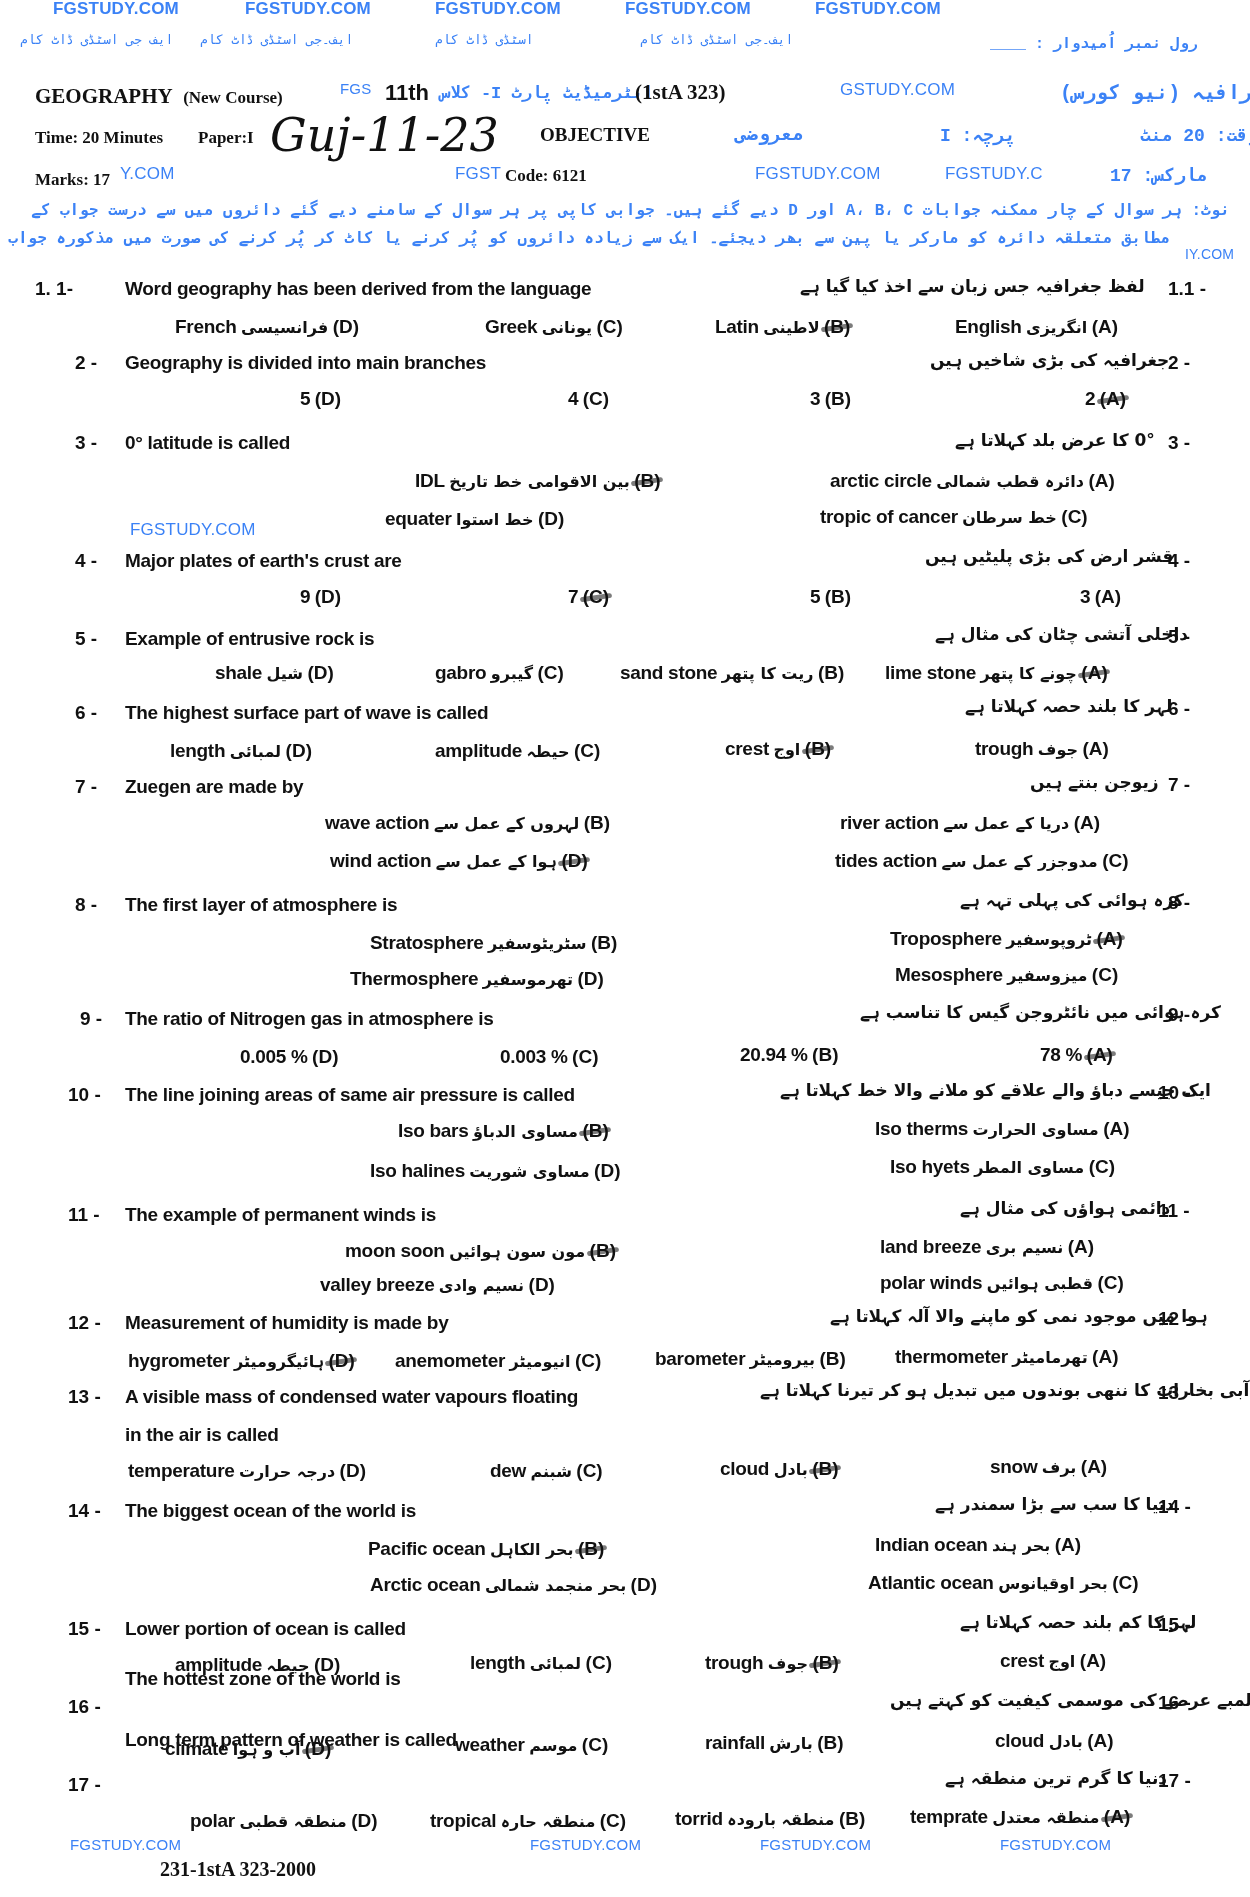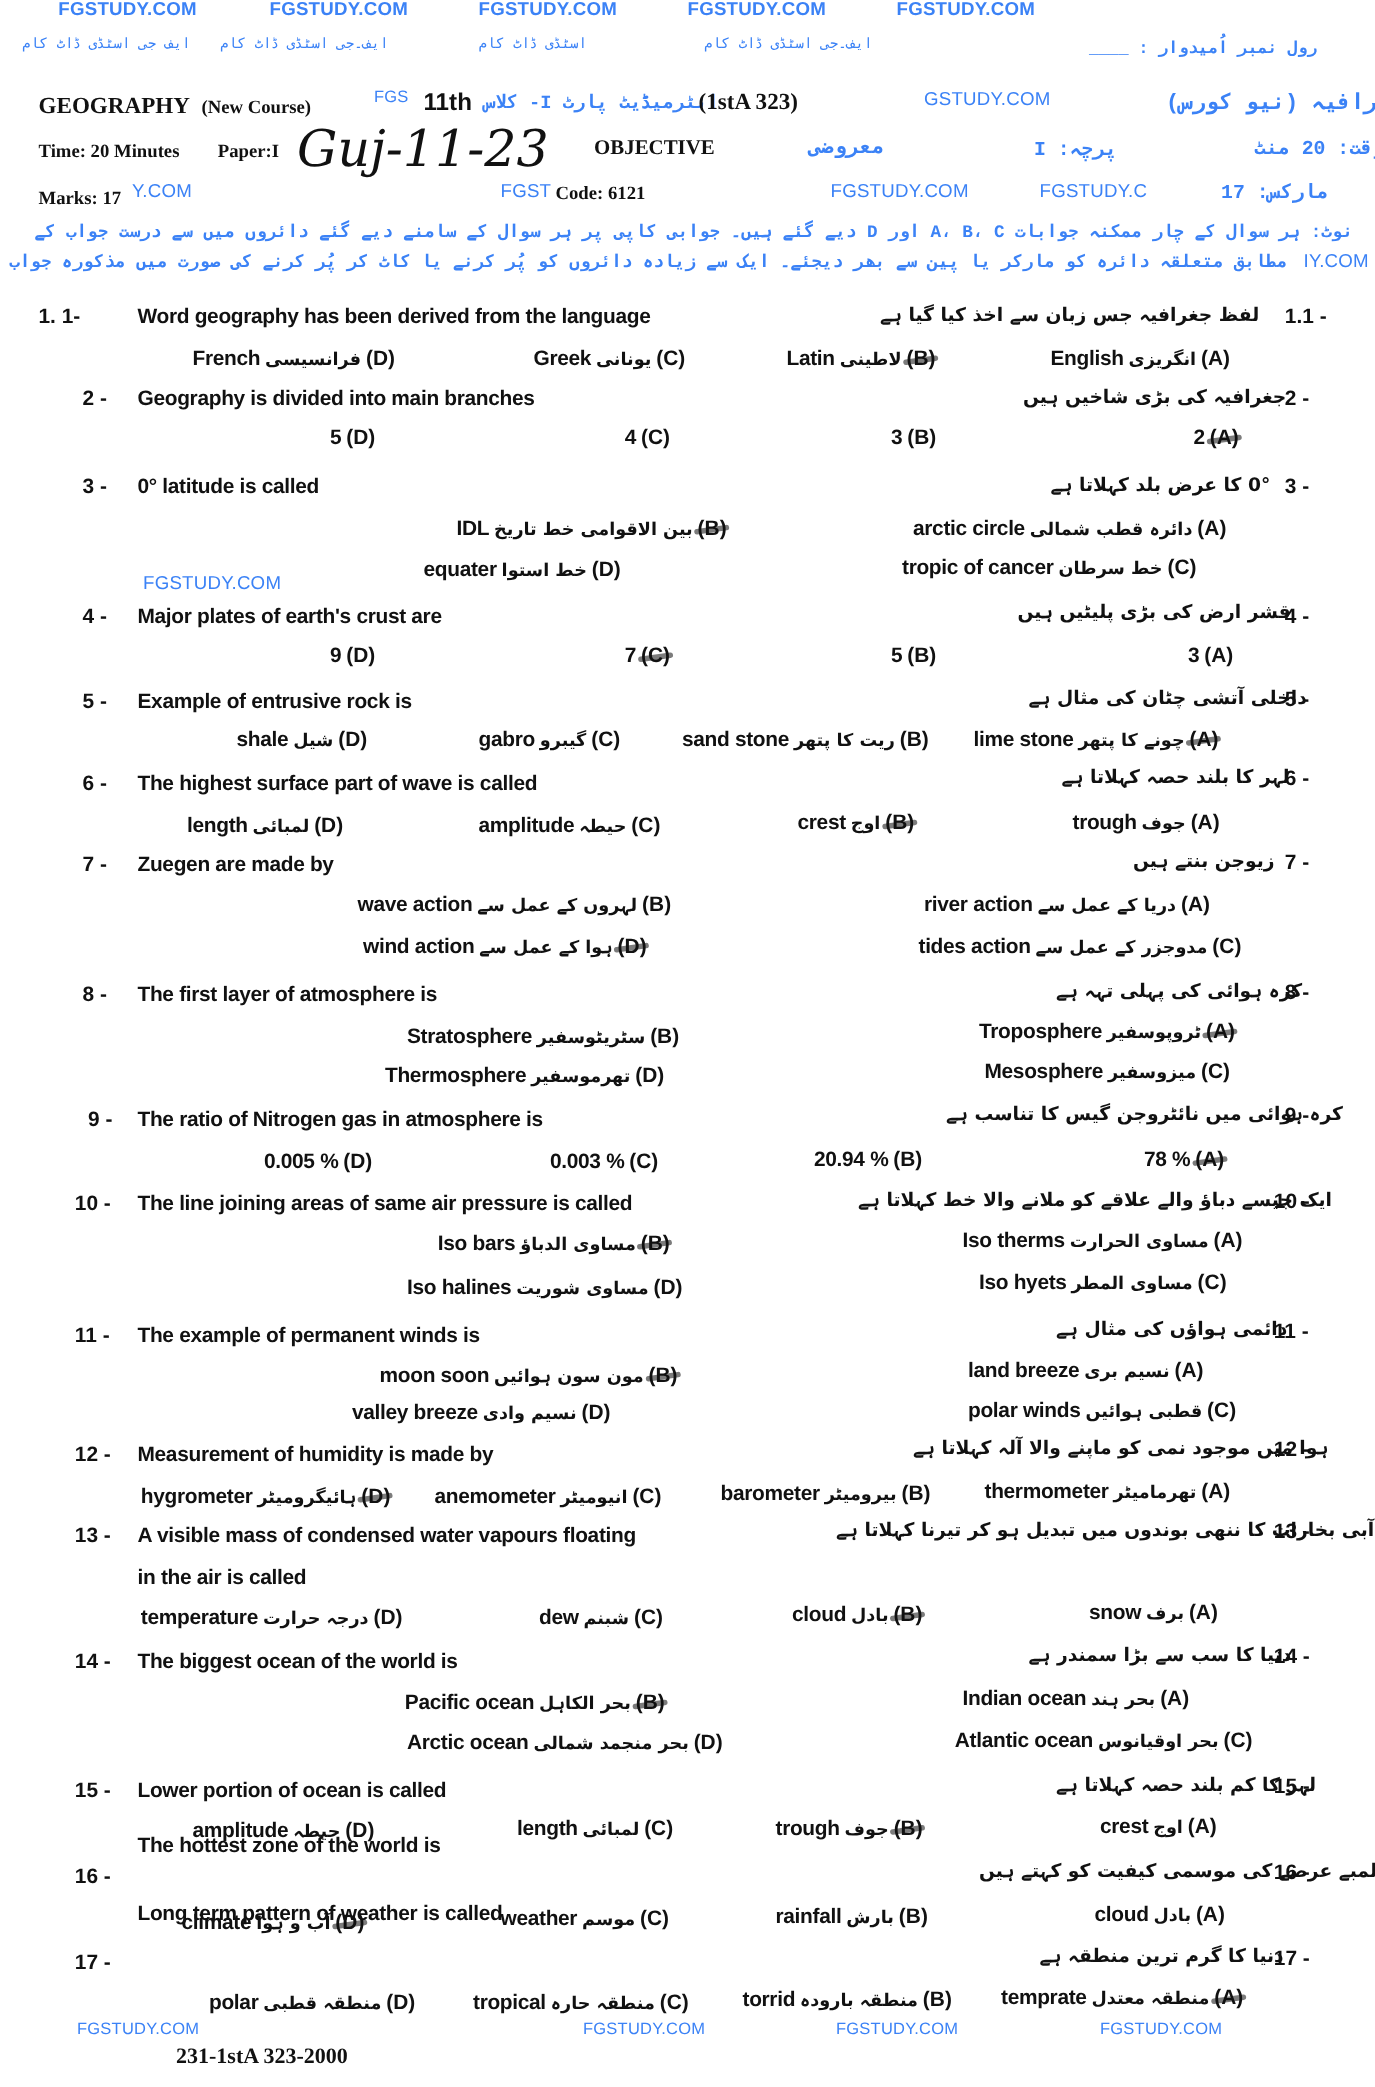--- a/index.html
+++ b/index.html
@@ -57,21 +57,21 @@
 <div class="abs hdr-en" style="left:35px;top:170px;font-size:17px;">Marks: 17</div>
 <div class="abs wm" style="left:120px;top:164px;">Y.COM</div>
 <div class="abs wm" style="left:455px;top:164px;">FGST</div>
 <div class="abs hdr-en" style="left:505px;top:166px;font-size:17px;">Code: 6121</div>
 <div class="abs wm" style="left:755px;top:164px;">FGSTUDY.COM</div>
 <div class="abs wm" style="left:945px;top:164px;">FGSTUDY.C</div>
 <div class="abs urdu" style="left:1110px;top:164px;font-size:18px;font-weight:bold;">مارکس: 17</div>
 
 <div class="abs urdu" style="right:20px;top:200px;font-size:16px;font-weight:bold;">نوٹ: ہر سوال کے چار ممکنہ جوابات A، B، C اور D دیے گئے ہیں۔ جوابی کاپی پر ہر سوال کے سامنے دیے گئے دائروں میں سے درست جواب کے</div>
 <div class="abs urdu" style="right:80px;top:228px;font-size:16px;font-weight:bold;">مطابق متعلقہ دائرہ کو مارکر یا پین سے بھر دیجئے۔ ایک سے زیادہ دائروں کو پُر کرنے یا کاٹ کر پُر کرنے کی صورت میں مذکورہ جواب غلط تصور ہو گا۔</div>
-<div class="abs wm" style="left:1185px;top:228px;font-size:17px;">IY.COM</div>
+<div class="abs wm" style="left:1185px;top:246px;font-size:14px;">IY.COM</div>
 
 <div class="abs qn" style="left:35px;top:278px;">1. 1-</div>
 <div class="abs q" style="left:125px;top:278px;">Word geography has been derived from the language</div>
 <div class="abs uq" style="left:800px;top:276px;">لفظ جغرافیہ جس زبان سے اخذ کیا گیا ہے</div>
 <div class="abs qn" style="left:1168px;top:278px;">1.1 -</div>
 <div class="abs" style="left:175px;top:316px;"><span class="opt">French</span> <span class="optu">فرانسیسی</span> <span class="lbl">(D)</span></div>
 <div class="abs" style="left:485px;top:316px;"><span class="opt">Greek</span> <span class="optu">یونانی</span> <span class="lbl">(C)</span></div>
 <div class="abs" style="left:715px;top:316px;"><span class="opt">Latin</span> <span class="optu">لاطینی</span> <span class="lbl mark">(B)</span></div>
 <div class="abs" style="left:955px;top:316px;"><span class="opt">English</span> <span class="optu">انگریزی</span> <span class="lbl">(A)</span></div>
 

